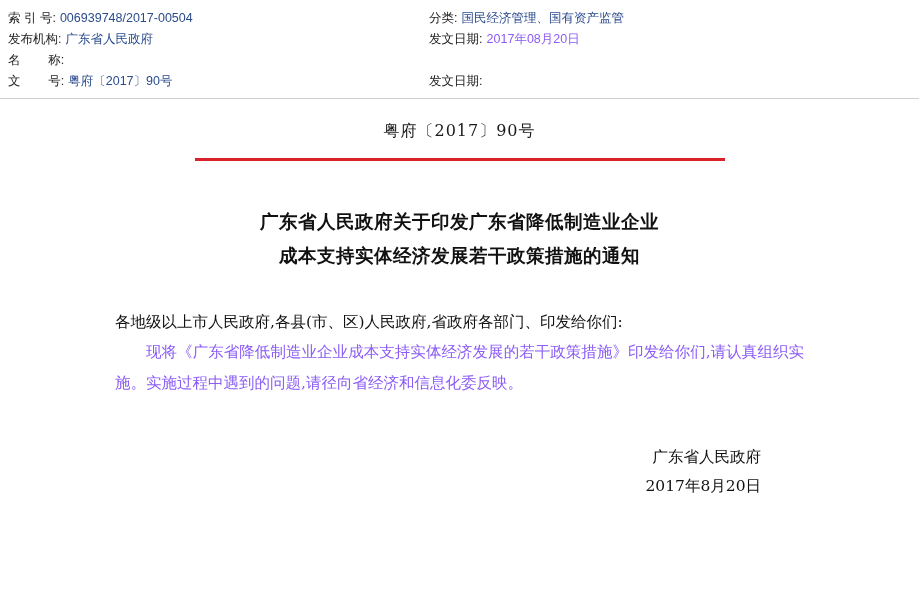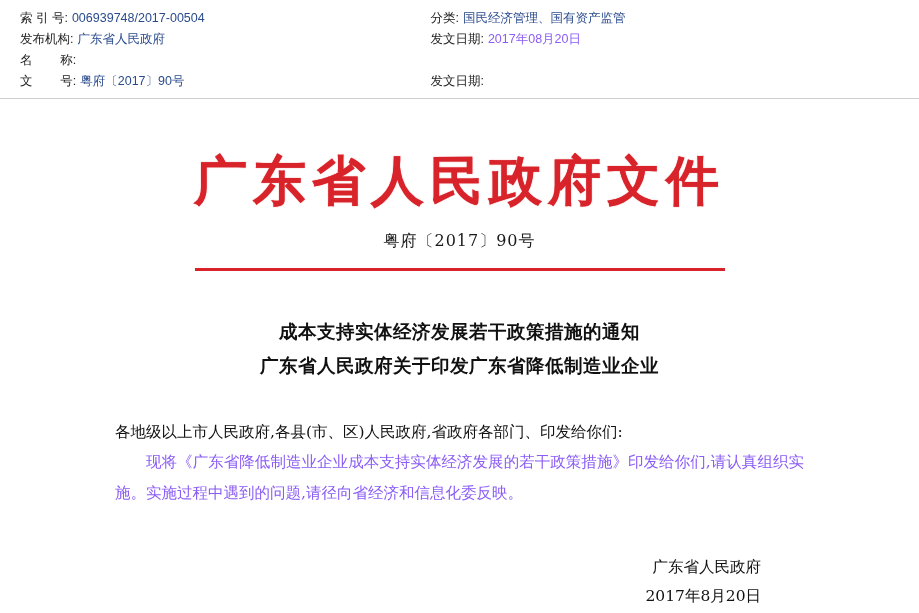--- a/index.html
+++ b/index.html
@@ -25,21 +25,21 @@
   .meta {
     box-sizing: border-box;
     width: 919px;
     padding: 8px 0 6px 0;
     border-bottom: 1px solid #cfcfcf;
     background: #ffffff;
   }
   .meta-row {
     display: flex;
     align-items: center;
-    padding: 1px 12px;
+    padding: 1px 0;
   }
   .meta-cell {
     display: flex;
     align-items: baseline;
     font-size: 12.5px;
     line-height: 19px;
     color: #2b2b2b;
     box-sizing: border-box;
   }
   .meta-cell.left {
@@ -190,29 +190,28 @@
       <div class="meta-cell right">
         <span class="meta-label">发文日期:</span>
         <span class="meta-value plain"></span>
       </div>
     </div>
 
   </div>
 
   <div class="doc">
 
-    <div class="red-title">广东省人民政府文件</div>
 
     <div class="doc-number">粤府〔2017〕90号</div>
 
     <div class="red-rule"></div>
 
     <div class="title-block">
+      <div>广东省人民政府关于印发广东省降低制造业企业</div>
       <div>成本支持实体经济发展若干政策措施的通知</div>
-      <div>广东省人民政府关于印发广东省降低制造业企业</div>
     </div>
 
     <div class="salutation">各地级以上市人民政府,各县(市、区)人民政府,省政府各部门、印发给你们:</div>
 
     <div class="body-para">现将《广东省降低制造业企业成本支持实体经济发展的若干政策措施》印发给你们,请认真组织实施。实施过程中遇到的问题,请径向省经济和信息化委反映。</div>
 
     <div class="signature">
       <div>广东省人民政府</div>
       <div>2017年8月20日</div>
     </div>

